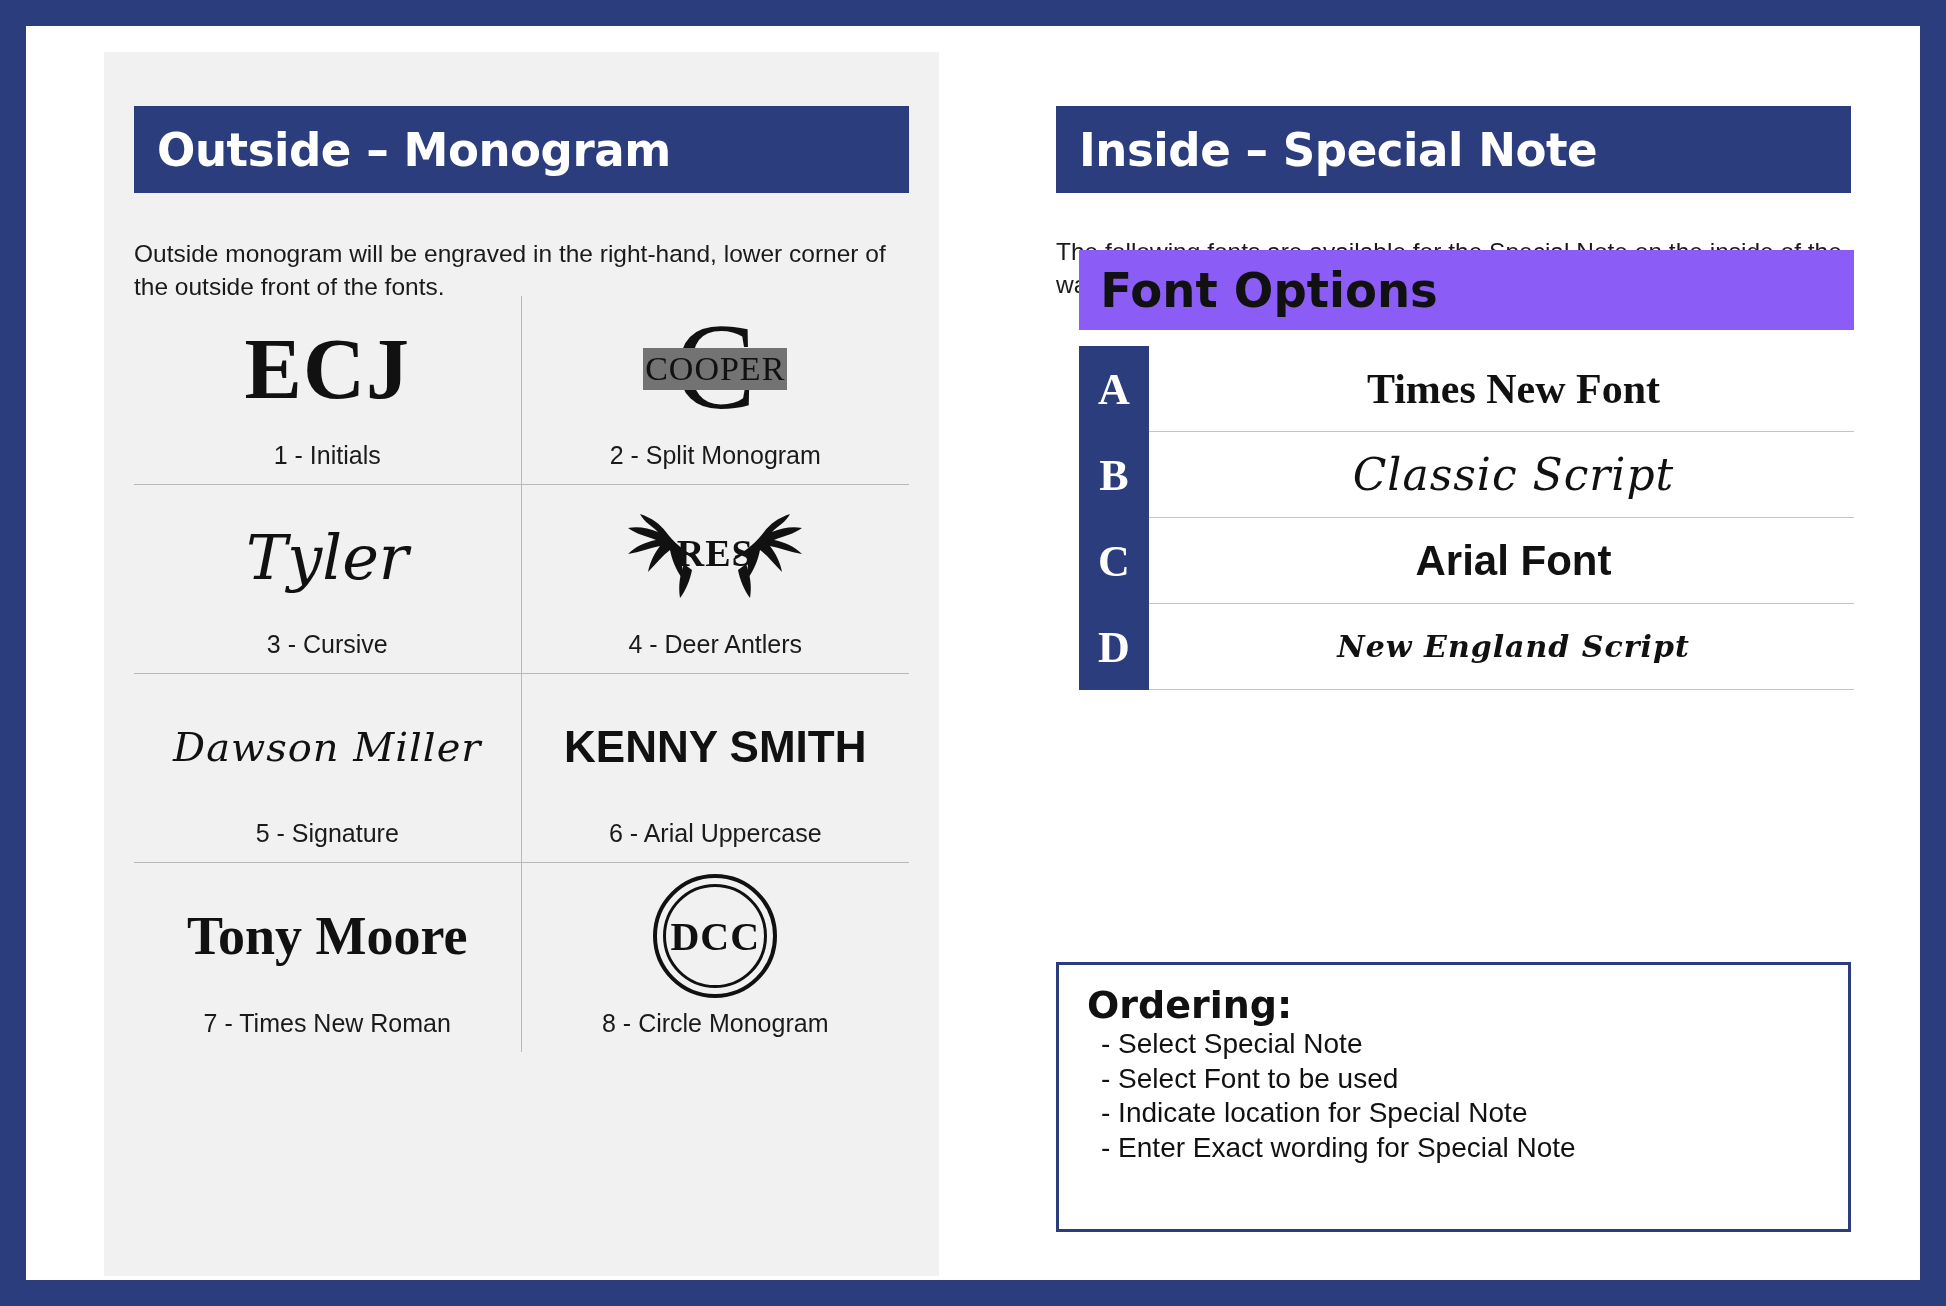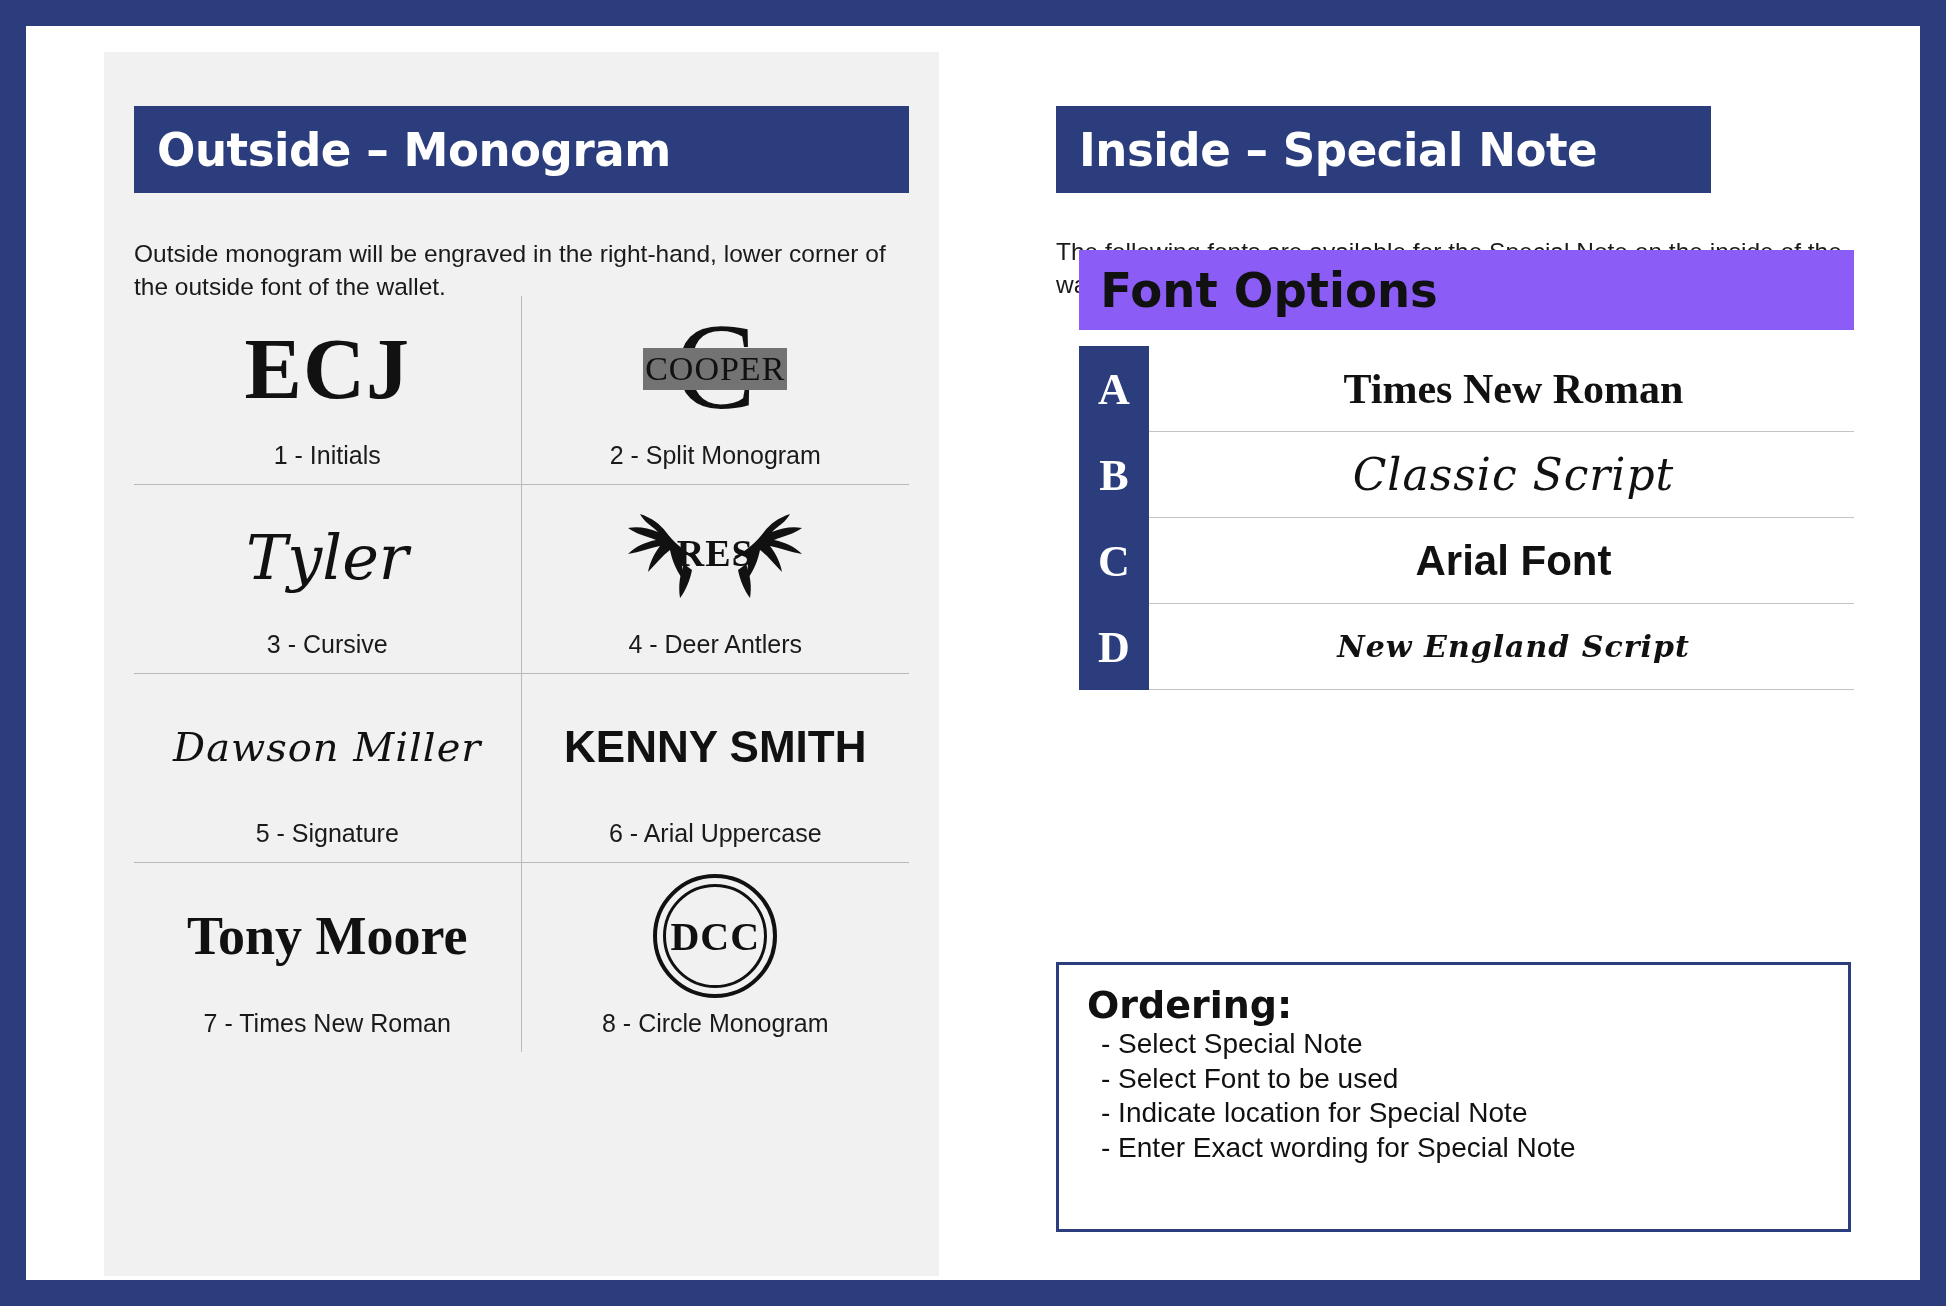--- a/index.html
+++ b/index.html
@@ -211,21 +211,21 @@
     position: absolute;
     left: 1005px;
     top: 26px;
     width: 820px;
     height: 1224px;
   }
   .right-head {
     position: absolute;
     left: 25px;
     top: 54px;
-    width: 655px;
+    width: 795px;
     height: 87px;
     background: #2b3d7d;
     display: flex;
     align-items: center;
   }
   .right-head-text {
     color: #ffffff;
     font-family: "DejaVu Sans", sans-serif;
     font-weight: bold;
     font-size: 47px;
@@ -356,21 +356,21 @@
 </head>
 <body>
 
 <div class="page">
   <div class="inner">
 
     <section class="left-panel">
       <div class="left-head">
         <span class="left-head-text">Outside – Monogram</span>
       </div>
-      <p class="left-desc">Outside monogram will be engraved in the right-hand, lower corner of the outside font of the wallet.</p>
+      <p class="left-desc">Outside monogram will be engraved in the right-hand, lower corner of the outside front of the fonts.</p>
 
       <div class="mono-grid">
 
         <div class="mono-cell rb bb">
           <div class="sample">
             <span class="s-initials">ECJ</span>
           </div>
           <div class="caption">1 - Initials</div>
         </div>
 
@@ -450,21 +450,21 @@
       <p class="right-desc">The following fonts are available for the Special Note on the inside of the wallet.  Font A will be used by default if no font is selected.</p>
 
       <div class="font-options-box">
         <span class="font-options-title">Font Options</span>
       </div>
 
       <div class="font-table">
         <div class="font-row">
           <div class="font-letter">A</div>
           <div class="font-sample">
-            <span class="f-times">Times New Roman</span>
+            <span class="f-times">Times New Font</span>
           </div>
         </div>
         <div class="font-row">
           <div class="font-letter">B</div>
           <div class="font-sample">
             <span class="f-classic">Classic Script</span>
           </div>
         </div>
         <div class="font-row">
           <div class="font-letter">C</div>

